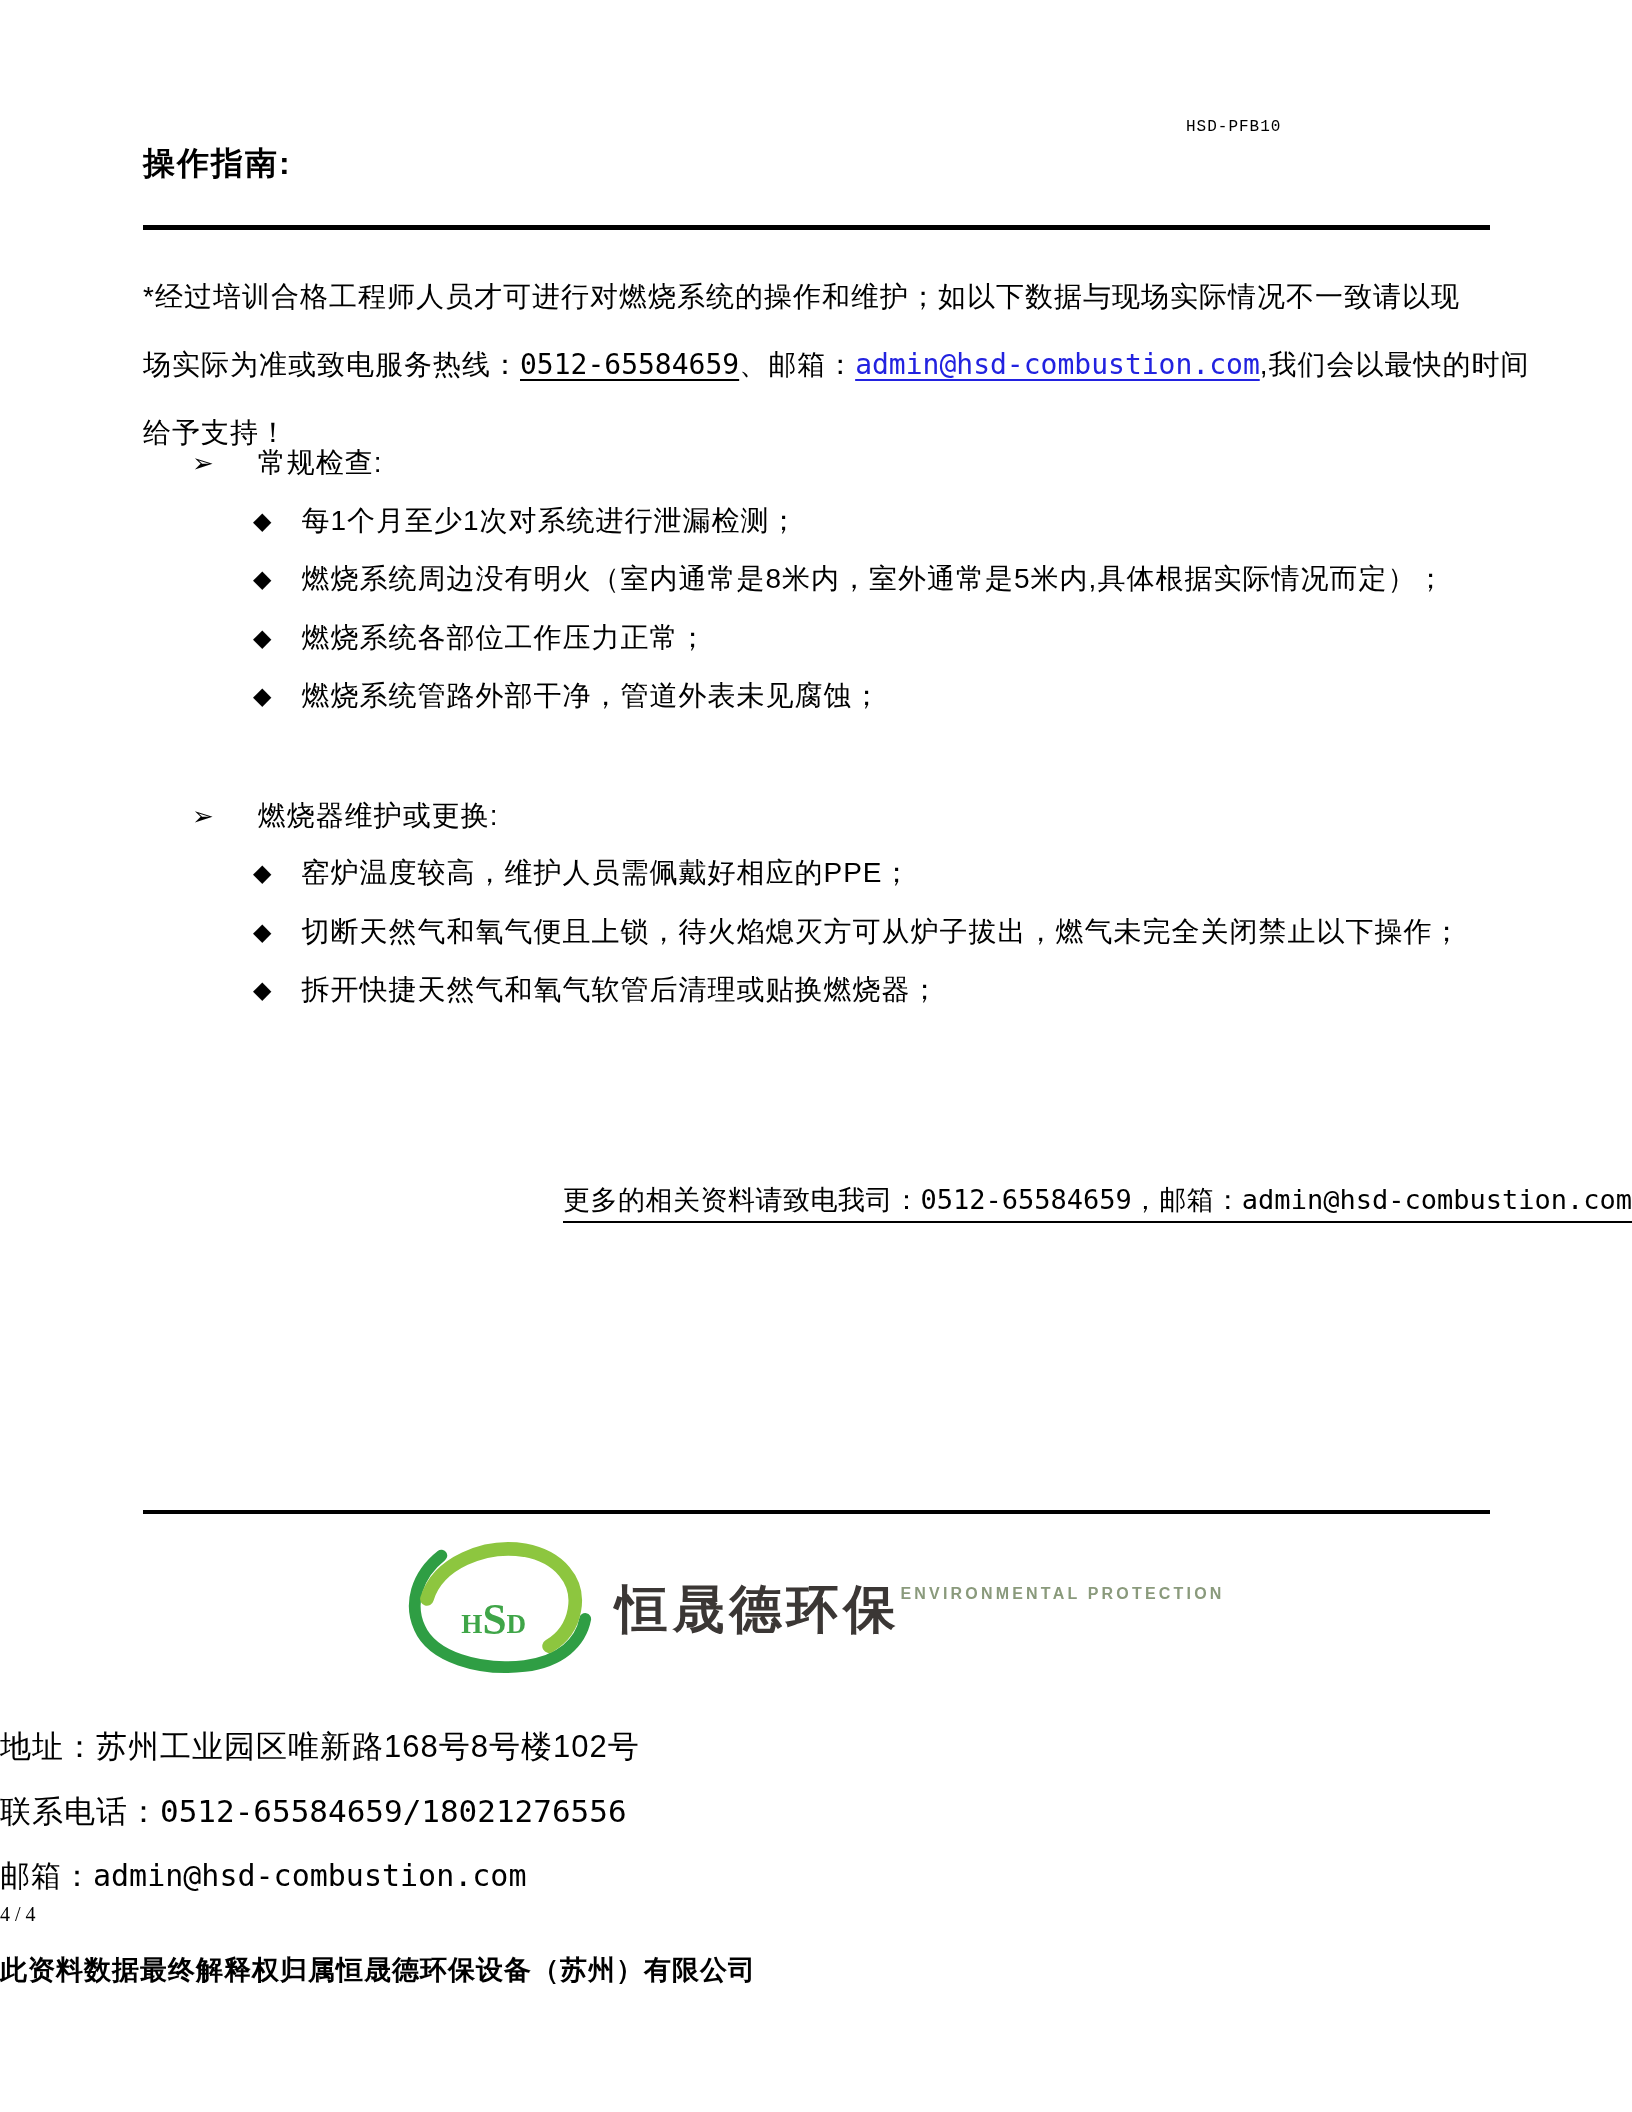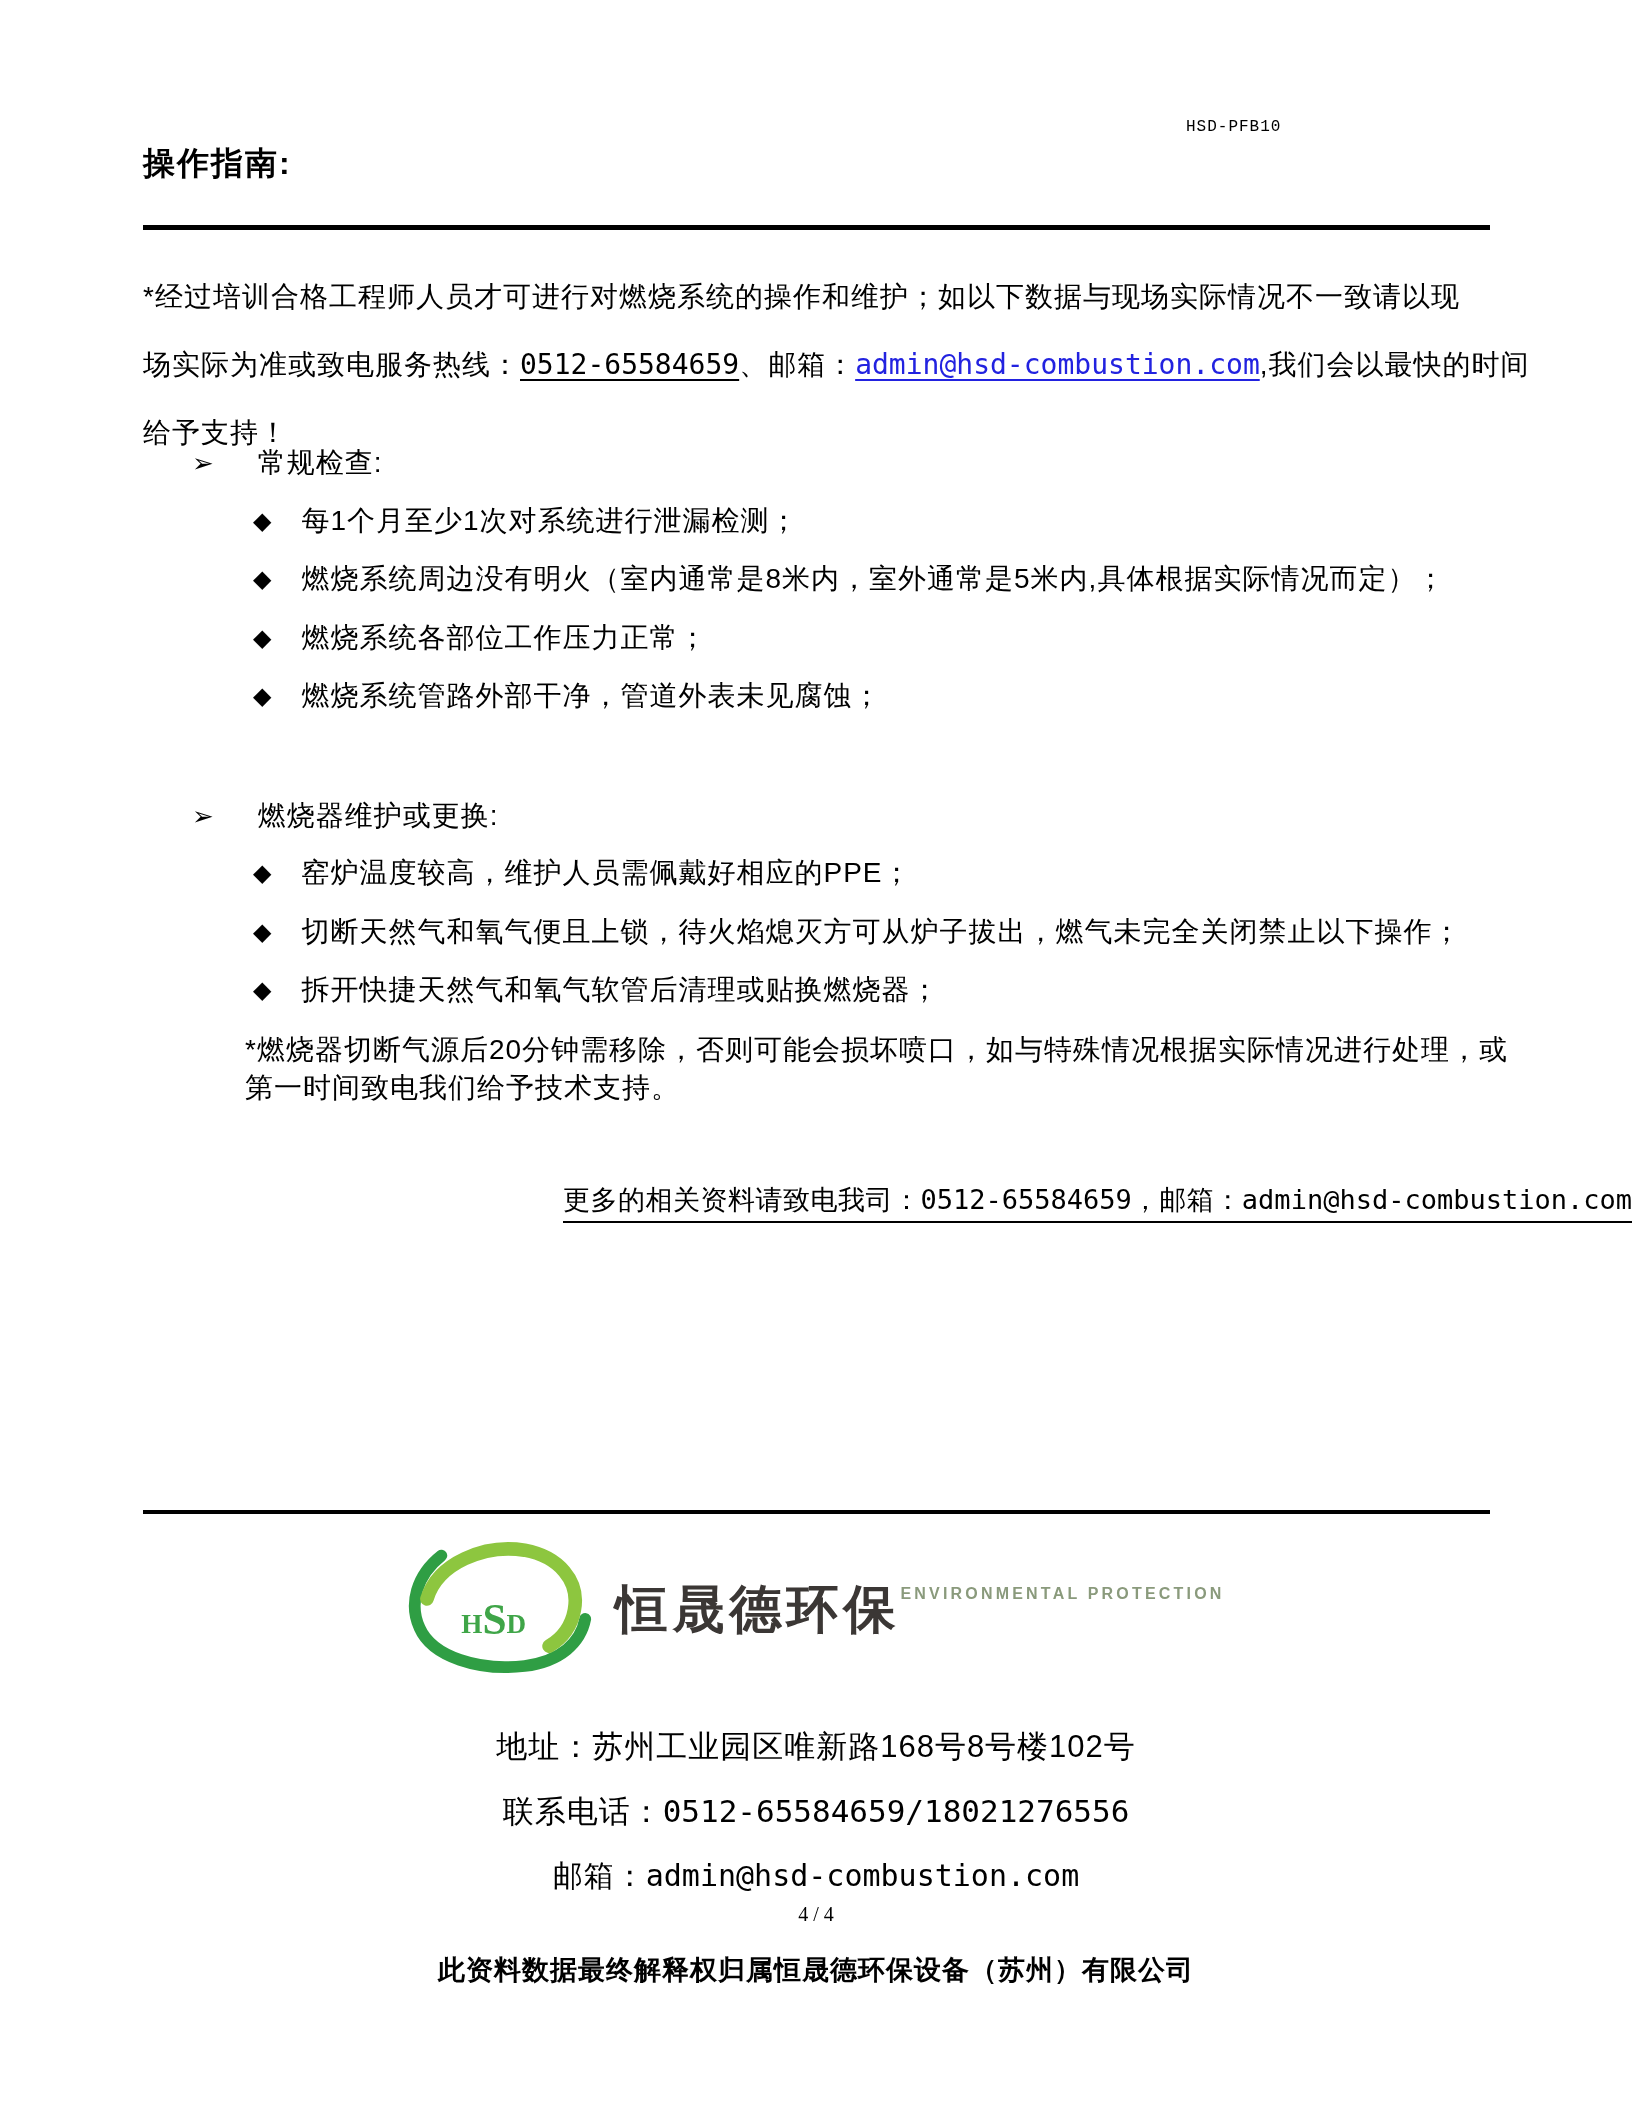--- a/index.html
+++ b/index.html
@@ -45,21 +45,21 @@
 
   .logo-row { position:absolute; top:1538px; left:0; width:1632px;
               display:flex; justify-content:center; align-items:center; gap:18px; }
   .logo-mark { width:190px; height:142px; }
   .logo-text { display:flex; flex-direction:row; }
   .company-cn { font-size:52px; font-weight:bold; color:#3b3735; letter-spacing:5px;
                 line-height:56px; white-space:nowrap; }
   .company-en { font-size:16px; font-weight:bold; color:#8a9a7c; letter-spacing:3.2px;
                 margin-top:4px; white-space:nowrap; }
 
-  .center-line { position:absolute; left:0; width:1632px; text-align:center; white-space:nowrap; }
+  .center-line { position:absolute; left:0; width:1632px; white-space:nowrap; }
   .addr  { top:1726px; font-size:31px; letter-spacing:1px; }
   .phone { top:1791px; font-size:31px; letter-spacing:1px; }
   .email { top:1856px; font-size:30px; letter-spacing:1px; }
   .page-num { top:1903px; font-size:20px; font-family:"Liberation Serif", serif; }
   .legal { top:1952px; font-size:27px; font-weight:bold;
            font-family:"Liberation Serif", serif; letter-spacing:1px; }
 </style>
 </head>
 <body>
 
@@ -110,24 +110,20 @@
   </div>
   <div class="li" style="top:914px;">
     <span class="diamond">◆</span>
     <span class="li-text">切断天然气和氧气便且上锁，待火焰熄灭方可从炉子拔出，燃气未完全关闭禁止以下操作；</span>
   </div>
   <div class="li" style="top:972px;">
     <span class="diamond">◆</span>
     <span class="li-text">拆开快捷天然气和氧气软管后清理或贴换燃烧器；</span>
   </div>
 
-  <div class="note">
-    <div class="line">*燃烧器切断气源后20分钟需移除，否则可能会损坏喷口，如与特殊情况根据实际情况进行处理，或</div>
-    <div class="line">第一时间致电我们给予技术支持。</div>
-  </div>
 
   <div class="more-info">
     <span class="inner"><span>更多的相关资料请致电我司：</span><span class="mono">0512-65584659</span><span>，邮箱：</span><span class="mono">admin@hsd-combustion.com</span></span>
   </div>
 
   <div class="rule rule-bottom"></div>
 
   <div class="logo-row">
     <svg class="logo-mark" viewBox="0 0 210 150">
       <path d="M38,16 C10,38 2,70 14,96 C28,128 80,144 130,138 C170,133 192,112 197,86" fill="none" stroke="#2f9e44" stroke-width="13" stroke-linecap="round"></path>

